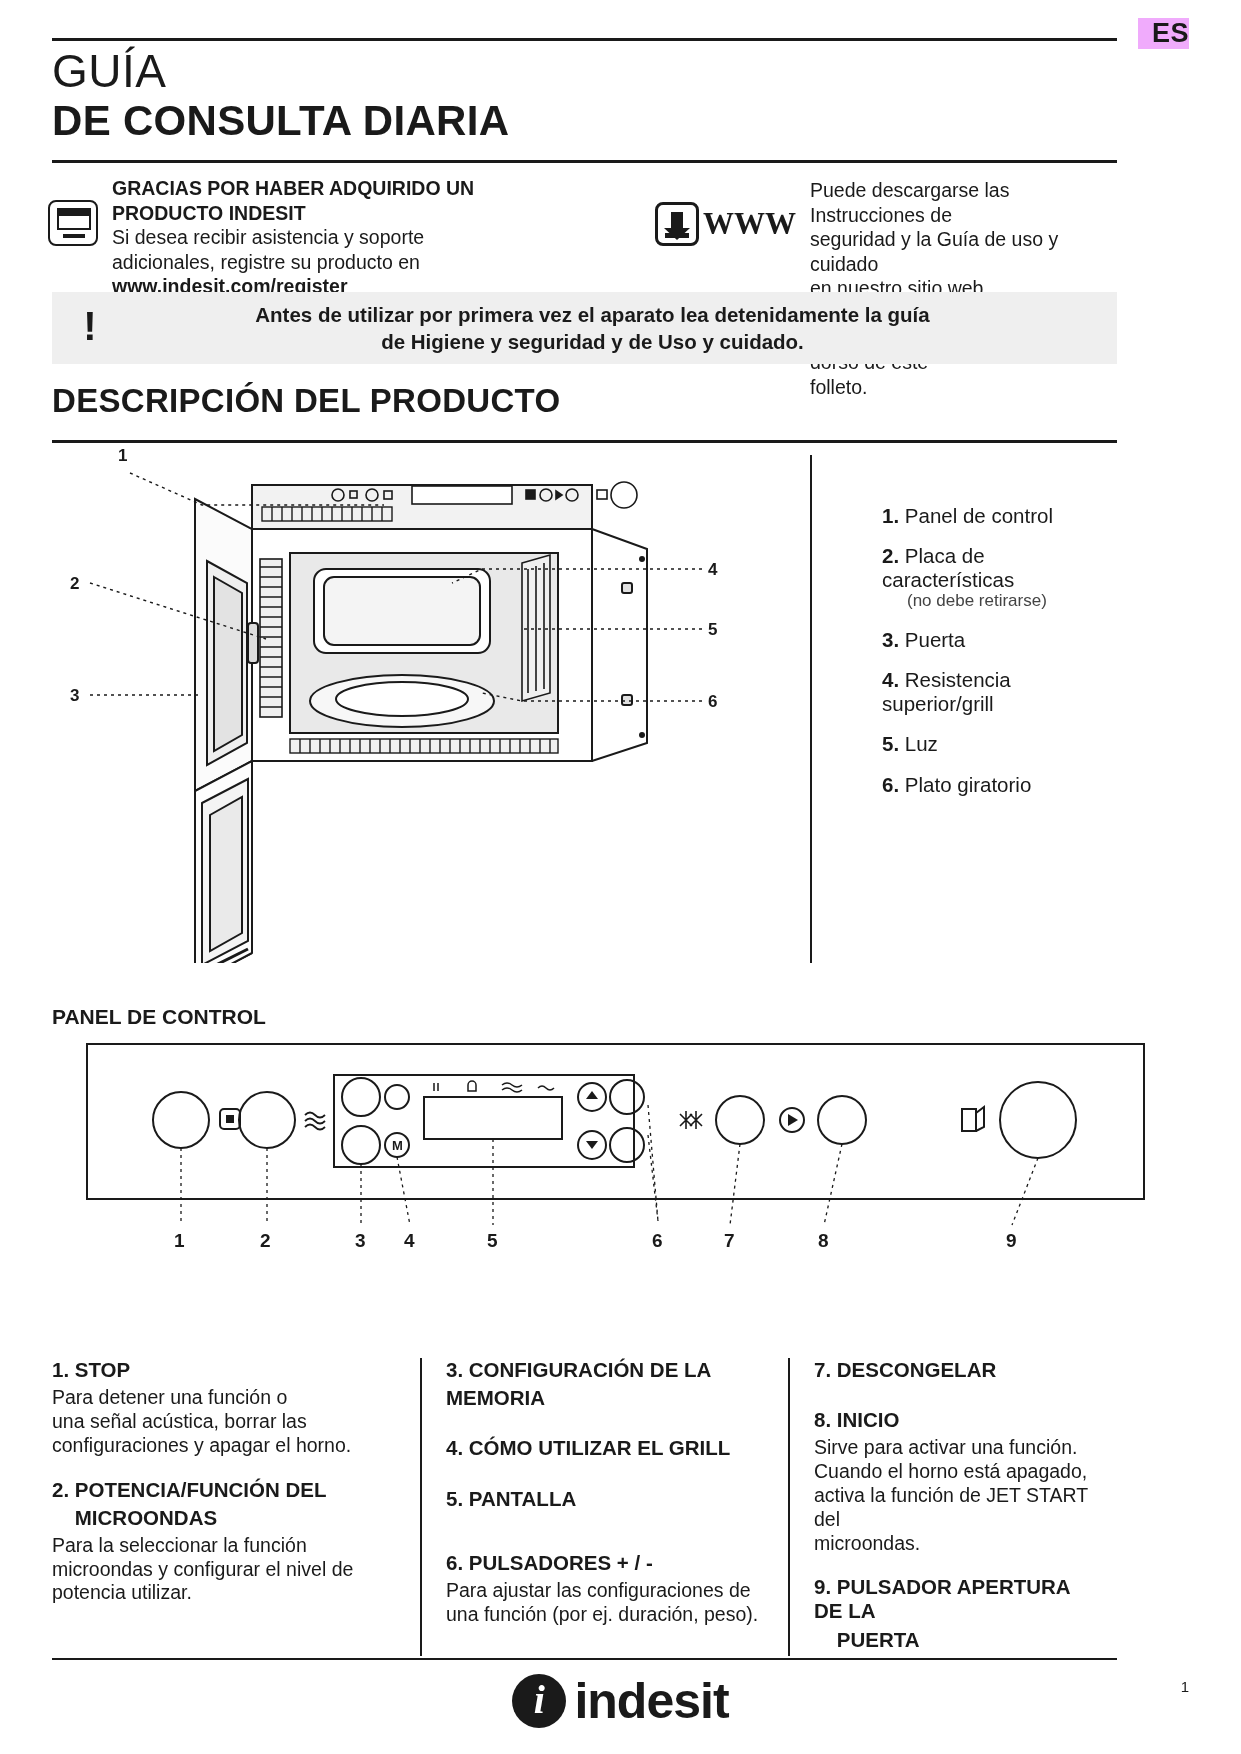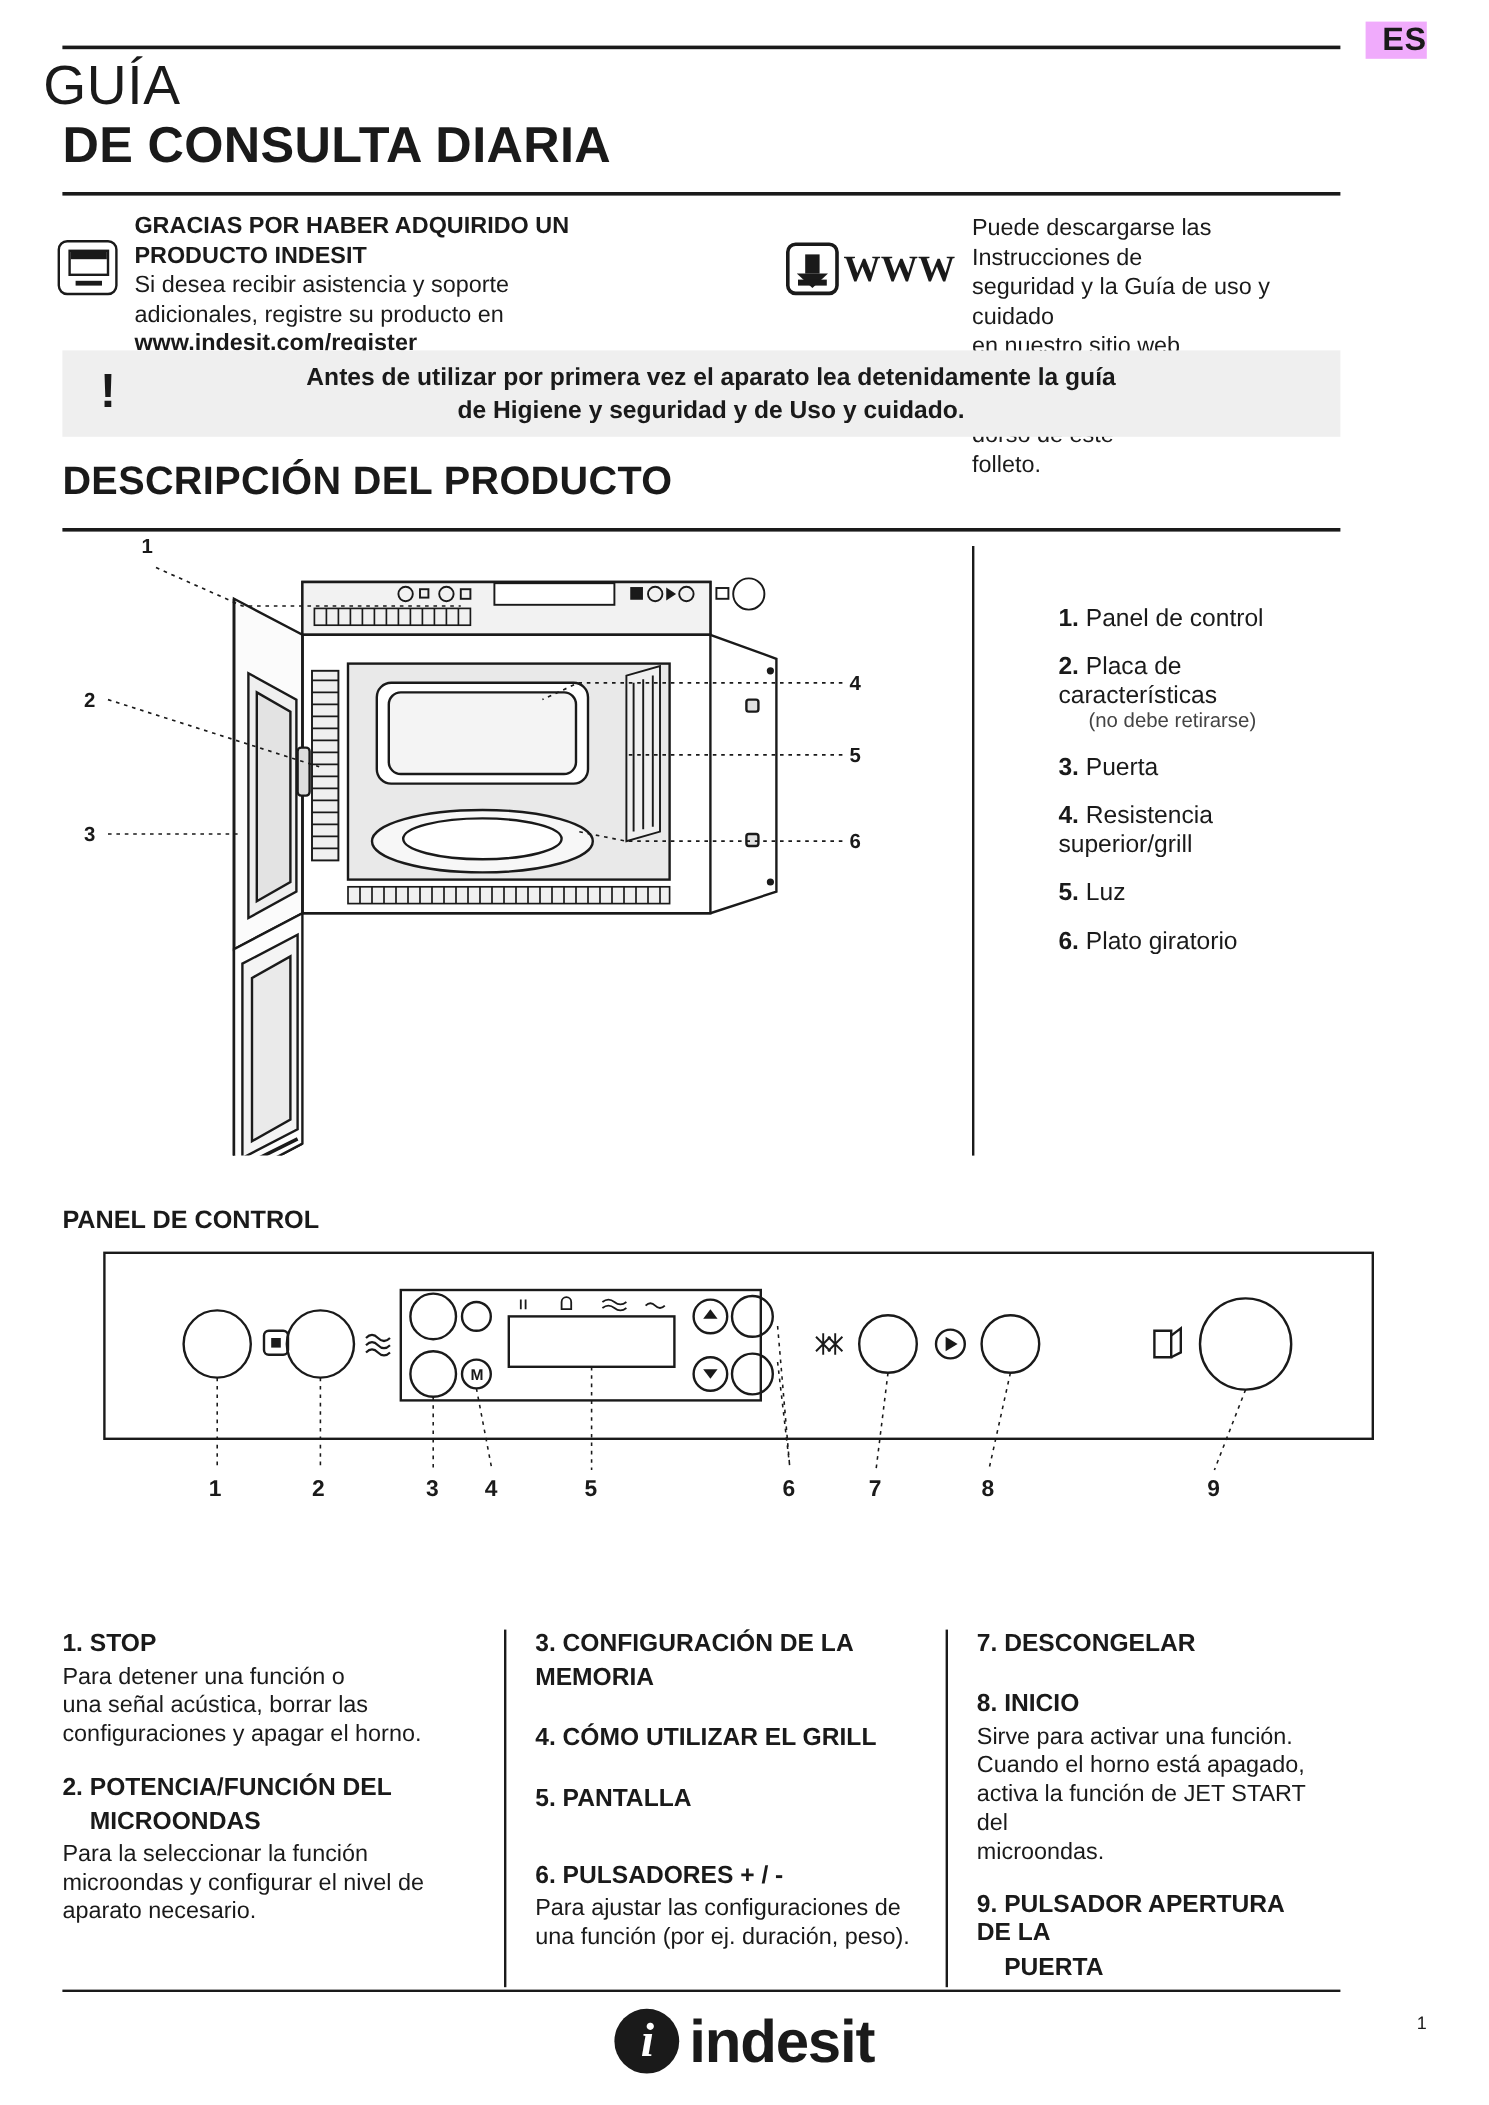--- a/index.html
+++ b/index.html
@@ -35,21 +35,21 @@
     right: 52px;
     font-size: 27px;
     font-weight: bold;
     letter-spacing: 0.5px;
     background: #f0abfc;
     padding-left: 14px;
   }
   .title-guia {
     position: absolute;
     top: 44px;
-    left: 36px;
+    left: 52px;
     font-size: 46px;
     font-weight: normal;
     letter-spacing: 0.5px;
   }
   .title-main {
     position: absolute;
     top: 97px;
     left: 52px;
     font-size: 42px;
     font-weight: bold;
@@ -548,21 +548,21 @@
       <p class="lg-p">
         <span>Para detener una función o</span><br>
         <span>una señal acústica, borrar las</span><br>
         <span>configuraciones y apagar el horno.</span>
       </p>
       <div class="lg-h">2. POTENCIA/FUNCIÓN DEL</div>
       <div class="lg-h" style="white-space:pre">    MICROONDAS</div>
       <p class="lg-p">
         <span>Para la seleccionar la función</span><br>
         <span>microondas y configurar el nivel de</span><br>
-        <span>aparato necesario.</span>
+        <span>potencia utilizar.</span>
       </p>
     </div>
 
     <div class="legend-col c2">
       <div class="lg-h">3. CONFIGURACIÓN DE LA</div>
       <div class="lg-h" style="margin-bottom:26px">MEMORIA</div>
       <div class="lg-h" style="margin-bottom:26px">4. CÓMO UTILIZAR EL GRILL</div>
       <div class="lg-h" style="margin-bottom:40px">5. PANTALLA</div>
       <div class="lg-h">6. PULSADORES + / -</div>
       <p class="lg-p">

